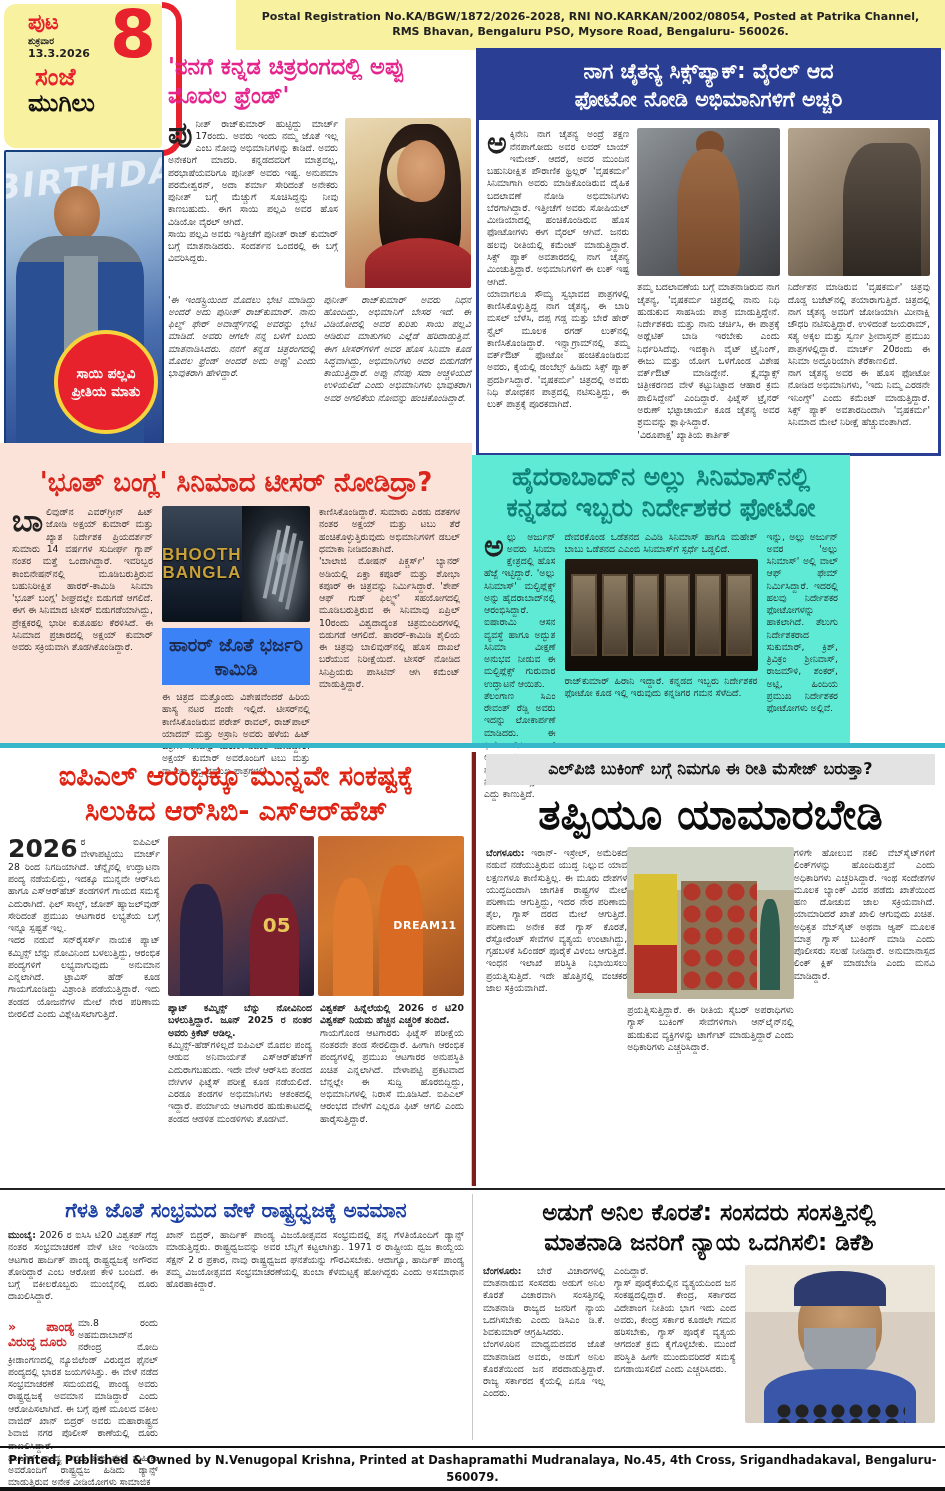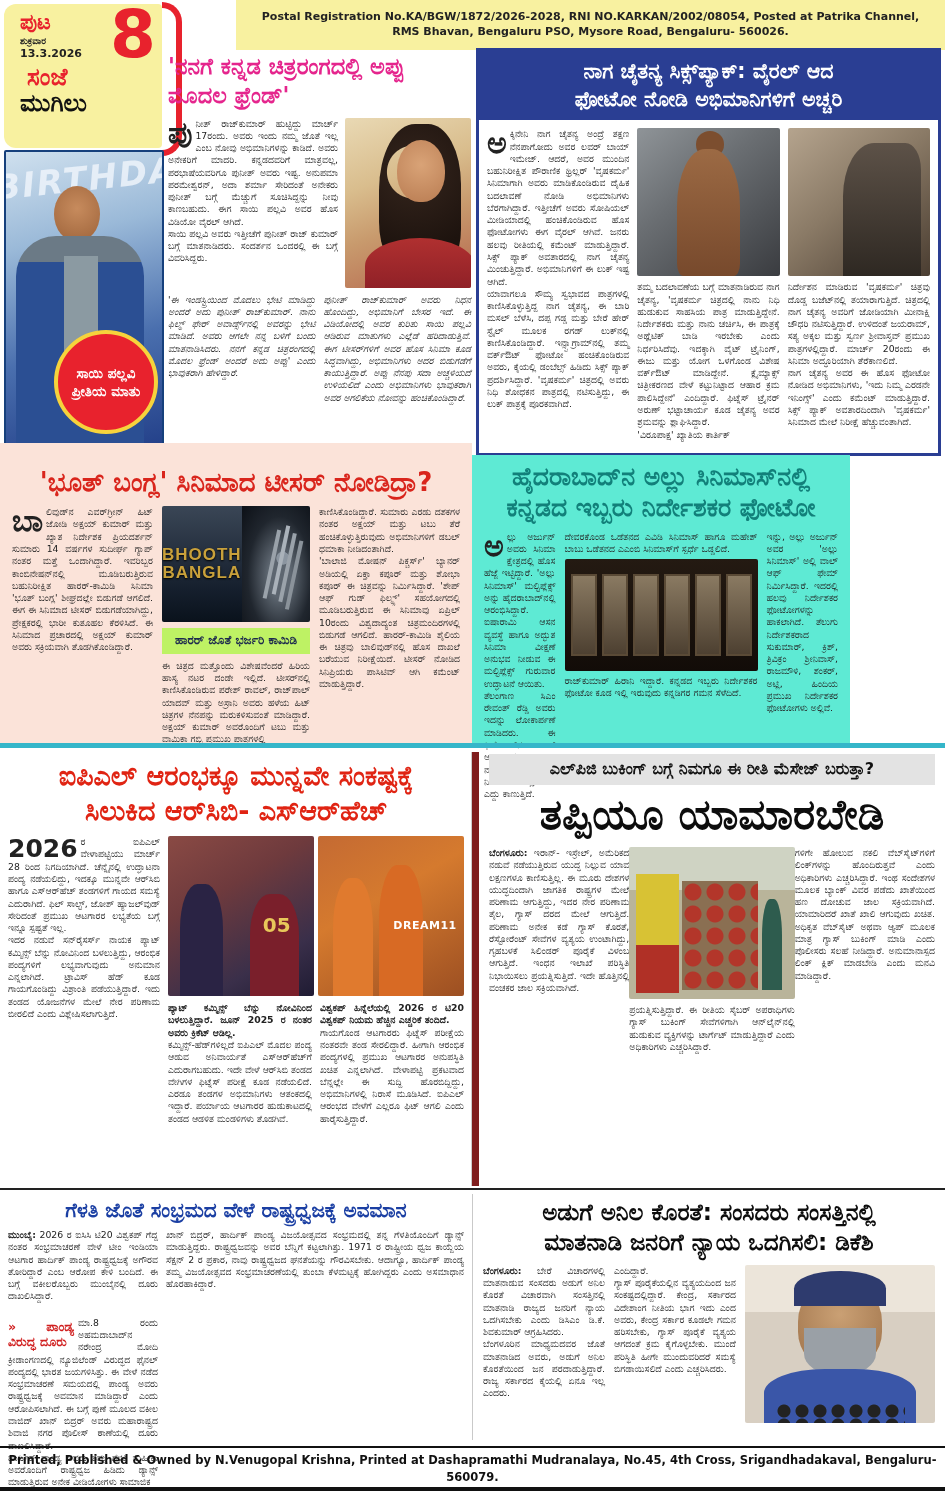--- a/index.html
+++ b/index.html
@@ -2,21 +2,21 @@
 <html><head>
 <meta charset="utf-8">
 <style>
   html,body{margin:0;padding:0;background:#888;}
   .page{position:relative;width:945px;height:1491px;background:#ffffff;
         font-family:"DejaVu Sans",sans-serif;overflow:hidden;color:#1a1a1a;}
   .abs{position:absolute;}
 
   
   .yellow-card{left:4px;top:4px;width:158px;height:144px;background:#f8f1a0;
-               border-radius:12px 4px 4px 12px;padding:6px 16px;box-sizing:border-box;}
+               border-radius:12px 4px 4px 12px;padding:6px 24px;box-sizing:border-box;}
   .puta{color:#e8222d;font-weight:bold;font-size:21px;}
   .bignum{position:absolute;right:6px;top:-2px;color:#e8222d;font-weight:bold;font-size:66px;line-height:1;}
   .day{font-size:9px;font-weight:bold;color:#222;margin-top:2px;}
   .date{font-size:11px;font-weight:bold;color:#222;}
   .mast1{color:#e8222d;font-weight:bold;font-size:24px;line-height:1.1;margin-top:4px;margin-left:7px;}
   .mast2{color:#111;font-weight:bold;font-size:24px;line-height:1.1;}
   .red-brace{left:162px;top:2px;width:14px;height:142px;border:6px solid #e8222d;border-left:none;
              border-radius:0 30px 30px 0;}
   .postal{left:236px;top:0;width:709px;height:50px;background:#f8f1a0;display:flex;flex-direction:column;
           align-items:center;justify-content:center;font-size:11px;font-weight:bold;color:#222;text-align:center;line-height:1.35;}
@@ -73,21 +73,21 @@
   .bhoot{left:0;top:443px;width:472px;height:300px;background:#fbe3d9;padding:24px 12px;box-sizing:border-box;}
   .bhoot-h{color:#d9251c;font-weight:bold;font-size:26px;text-align:center;line-height:1.2;margin-bottom:8px;}
   .bhoot-grid{display:grid;grid-template-columns:1fr 1.05fr 1fr;gap:9px;}
   .teaser{height:116px;display:flex;}
   .teaser-l{flex:1;background:linear-gradient(#3a4656,#16202e 70%,#0a121c);display:flex;align-items:center;justify-content:center;
      flex-direction:column;color:#c9a13b;font-family:Liberation Sans, sans-serif;font-weight:bold;font-size:17px;letter-spacing:1px;
      text-shadow:0 1px 2px #000;line-height:1.05;}
   .teaser-r{flex:1;background:radial-gradient(circle at 60% 45%,#8b95a0 0 8%,transparent 9%),
      radial-gradient(ellipse at 55% 60%,#5d6670 0 22%,#20262e 60%,#0c1016);}
   .claw{position:absolute;right:18%;top:16%;width:4px;height:70px;background:#aab2ba;box-shadow:8px 6px 0 #9aa2aa,16px 12px 0 #8a929a,-8px 6px 0 #9aa2aa;transform:rotate(12deg);}
-  .bhoot-cap{background:#bef264;color:#1d2a4e;font-weight:bold;font-size:12px;text-align:center;
+  .bhoot-cap{background:#3b82f6;color:#1d2a4e;font-weight:bold;font-size:18px;text-align:center;
      line-height:1.3;padding:5px 4px;margin:6px 0;}
 
   
   .hyd{left:472px;top:455px;width:378px;height:288px;background:#5eead4;padding:6px 12px;box-sizing:border-box;}
   .hyd-h{color:#12807a;font-weight:bold;font-size:25px;text-align:center;line-height:1.25;margin-bottom:7px;}
   .hyd-grid{display:grid;grid-template-columns:1fr 1.15fr 1fr;gap:9px;}
   .wall{height:112px;background:linear-gradient(#241a12,#120c08);display:flex;gap:5px;align-items:center;
      justify-content:center;padding:6px;box-sizing:border-box;margin-top:4px;}
   .wall>div{width:22px;height:78%;border:2px solid #5a4a36;background:linear-gradient(#8a7a62,#4d4031);}
 
@@ -105,21 +105,21 @@
   .jersey2{position:absolute;right:10%;top:36%;width:34%;height:64%;border-radius:40% 40% 0 0;background:#7a1f2b;}
   .num05{position:absolute;right:16%;top:48%;color:#e8c75a;font-weight:bold;font-size:20px;}
   .srh{flex:1;height:160px;background:linear-gradient(150deg,#c46a33 0%,#d57a2e 40%,#9c4f22 100%);}
   .srh-f1{position:absolute;left:10%;top:26%;width:28%;height:74%;border-radius:42% 42% 0 0;background:#e07a2e;}
   .srh-f2{position:absolute;left:42%;top:18%;width:30%;height:82%;border-radius:42% 42% 0 0;background:#d86a24;}
   .dream{position:absolute;right:5%;top:52%;color:#fff;font-weight:bold;font-size:11px;letter-spacing:.5px;}
   .ipl-cols{display:flex;gap:8px;margin-top:6px;}
   .ipl-cols>div{flex:1;}
 
   
-  .lpg{left:472px;top:752px;width:473px;height:434px;padding:2px 10px;box-sizing:border-box;border-left:7px solid #7f1d1d;}
+  .lpg{left:472px;top:752px;width:473px;height:434px;padding:2px 10px;box-sizing:border-box;border-left:4px solid #7f1d1d;}
   .kicker{background:#e3e3e3;color:#111;font-weight:bold;font-size:16px;text-align:center;padding:5px 4px;line-height:1.3;}
   .lpg-h{color:#0d0d0d;font-weight:bold;font-size:42px;text-align:center;line-height:1.15;margin:6px 0 8px;}
   .lpg-grid{display:grid;grid-template-columns:1fr 1.18fr 1fr;}
   .truck{height:152px;background:linear-gradient(#cfd3c3 0 28%,#b9b49a 28% 100%);}
   .truck-cab{position:absolute;left:4%;top:18%;width:26%;height:78%;background:linear-gradient(#d8c234 0 60%,#b03026 60%);}
   .cyls{position:absolute;left:32%;top:22%;width:46%;height:72%;
      background:radial-gradient(circle at 11px 11px,#b3362a 8px,rgba(0,0,0,0) 9px) 0 0/22px 22px,#8a6f52;}
   .truck-man{position:absolute;right:8%;top:34%;width:12%;height:60%;border-radius:40% 40% 0 0;background:#2e5c4e;}
 
   .hrule{left:0;top:1188px;width:945px;height:2px;background:#222;}

